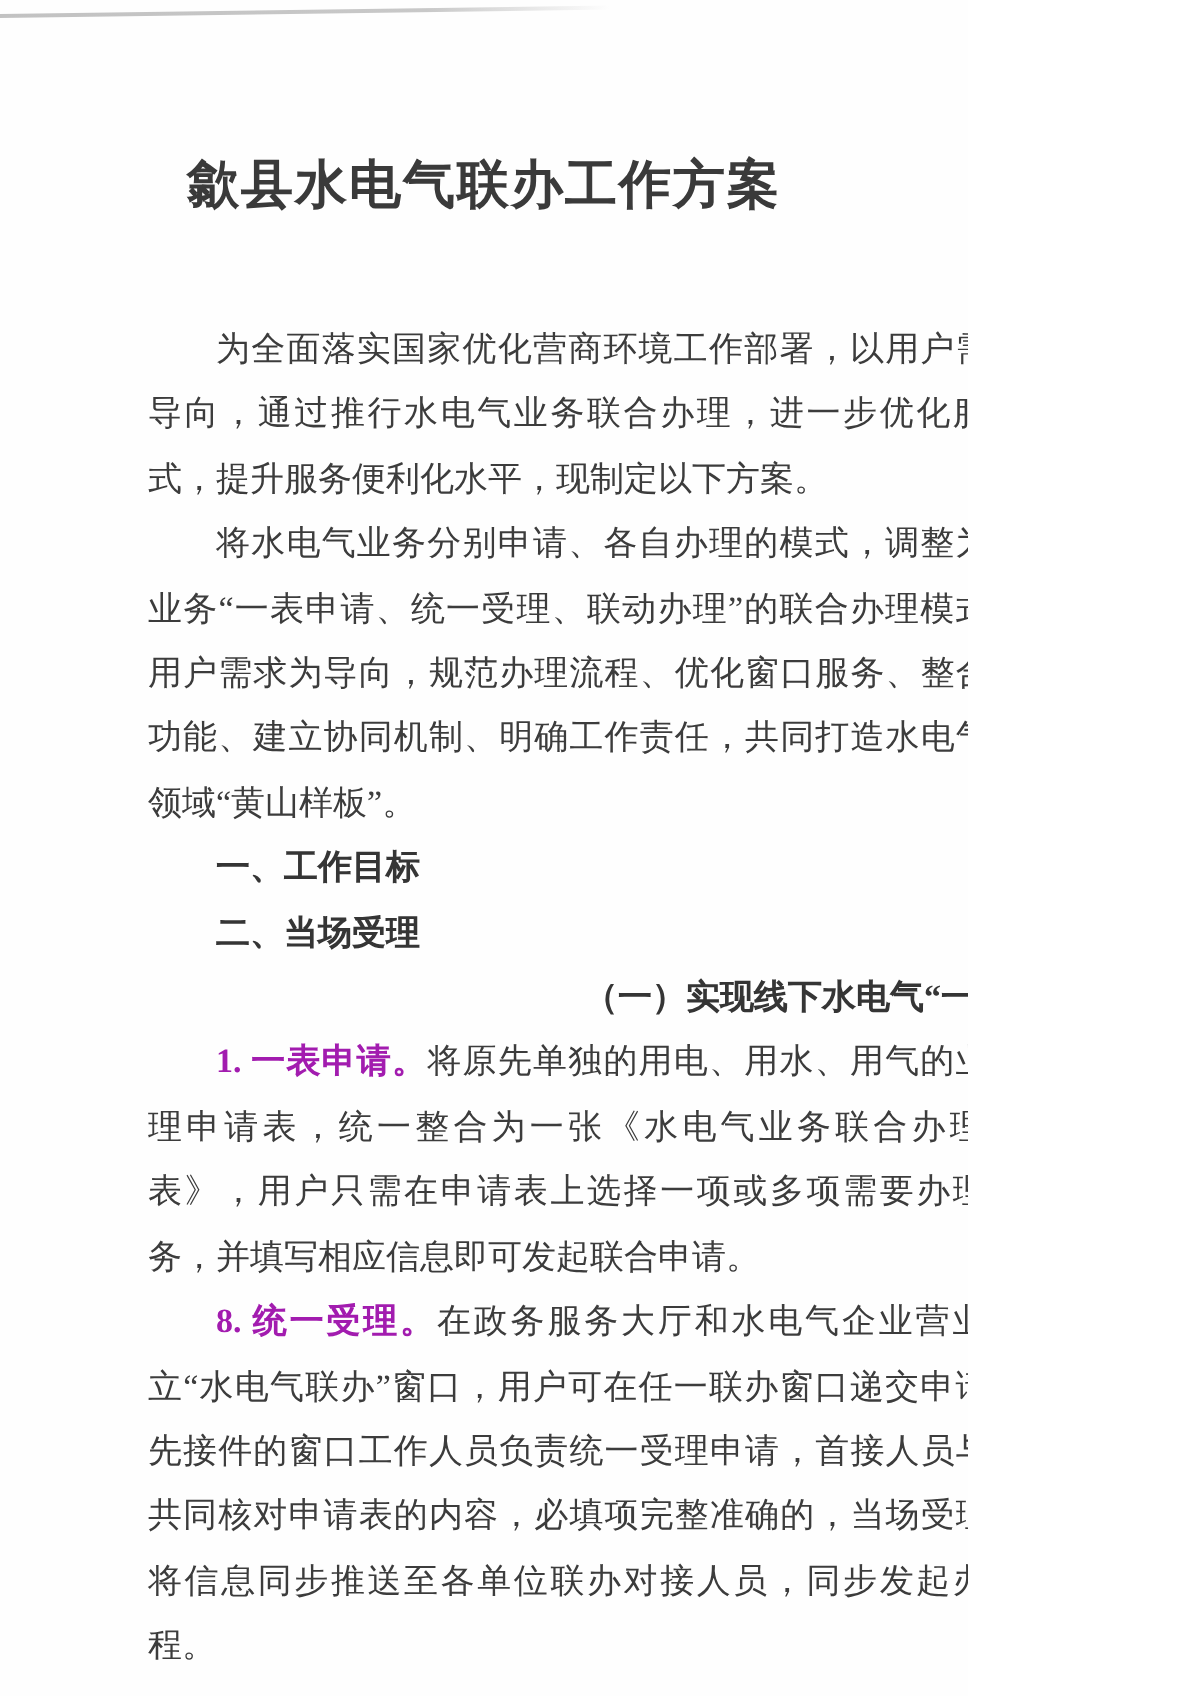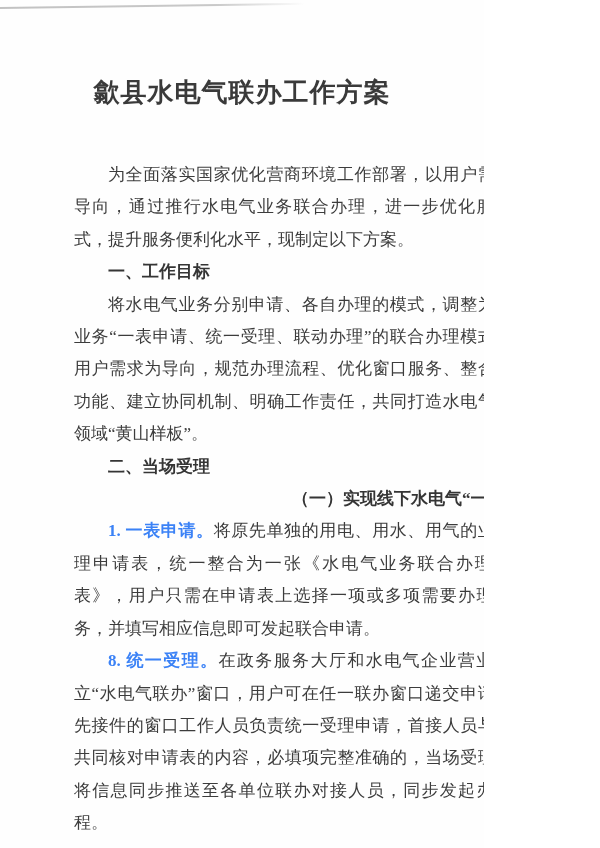--- a/index.html
+++ b/index.html
@@ -73,41 +73,41 @@
     color: #353535;
     text-align: left;
   }
   .para.subheading {
     font-weight: bold;
     color: #353535;
     text-align: right;
   }
   .lead {
     font-weight: bold;
-    color: #3b82f6;
+    color: #a21caf;
   }
 </style>
 </head>
 <body>
 
 <div class="page">
 
   <div class="edge-top"></div>
   <div class="edge-right"></div>
   <div class="edge-right-lower"></div>
 
   <h1 class="doc-title">歙县水电气联办工作方案</h1>
 
   <div class="doc-body">
 
     <p class="para">为全面落实国家优化营商环境工作部署，以用户需求为导向，通过推行水电气业务联合办理，进一步优化服务方式，提升服务便利化水平，现制定以下方案。</p>
 
+    <p class="para">将水电气业务分别申请、各自办理的模式，调整为多项业务“一表申请、统一受理、联动办理”的联合办理模式，以用户需求为导向，规范办理流程、优化窗口服务、整合线上功能、建立协同机制、明确工作责任，共同打造水电气服务领域“黄山样板”。</p>
+
     <p class="para heading">一、工作目标</p>
-
-    <p class="para">将水电气业务分别申请、各自办理的模式，调整为多项业务“一表申请、统一受理、联动办理”的联合办理模式，以用户需求为导向，规范办理流程、优化窗口服务、整合线上功能、建立协同机制、明确工作责任，共同打造水电气服务领域“黄山样板”。</p>
 
     <p class="para heading">二、当场受理</p>
 
     <p class="para subheading">（一）实现线下水电气“一次办”</p>
 
     <p class="para"><span class="lead">1. 一表申请。</span><span>将原先单独的用电、用水、用气的业务办理申请表，统一整合为一张《水电气业务联合办理申请表》，用户只需在申请表上选择一项或多项需要办理的业务，并填写相应信息即可发起联合申请。</span></p>
 
     <p class="para"><span class="lead">8. 统一受理。</span><span>在政务服务大厅和水电气企业营业厅设立“水电气联办”窗口，用户可在任一联办窗口递交申请，首先接件的窗口工作人员负责统一受理申请，首接人员与用户共同核对申请表的内容，必填项完整准确的，当场受理，并将信息同步推送至各单位联办对接人员，同步发起办理流程。</span></p>
 
   </div>

